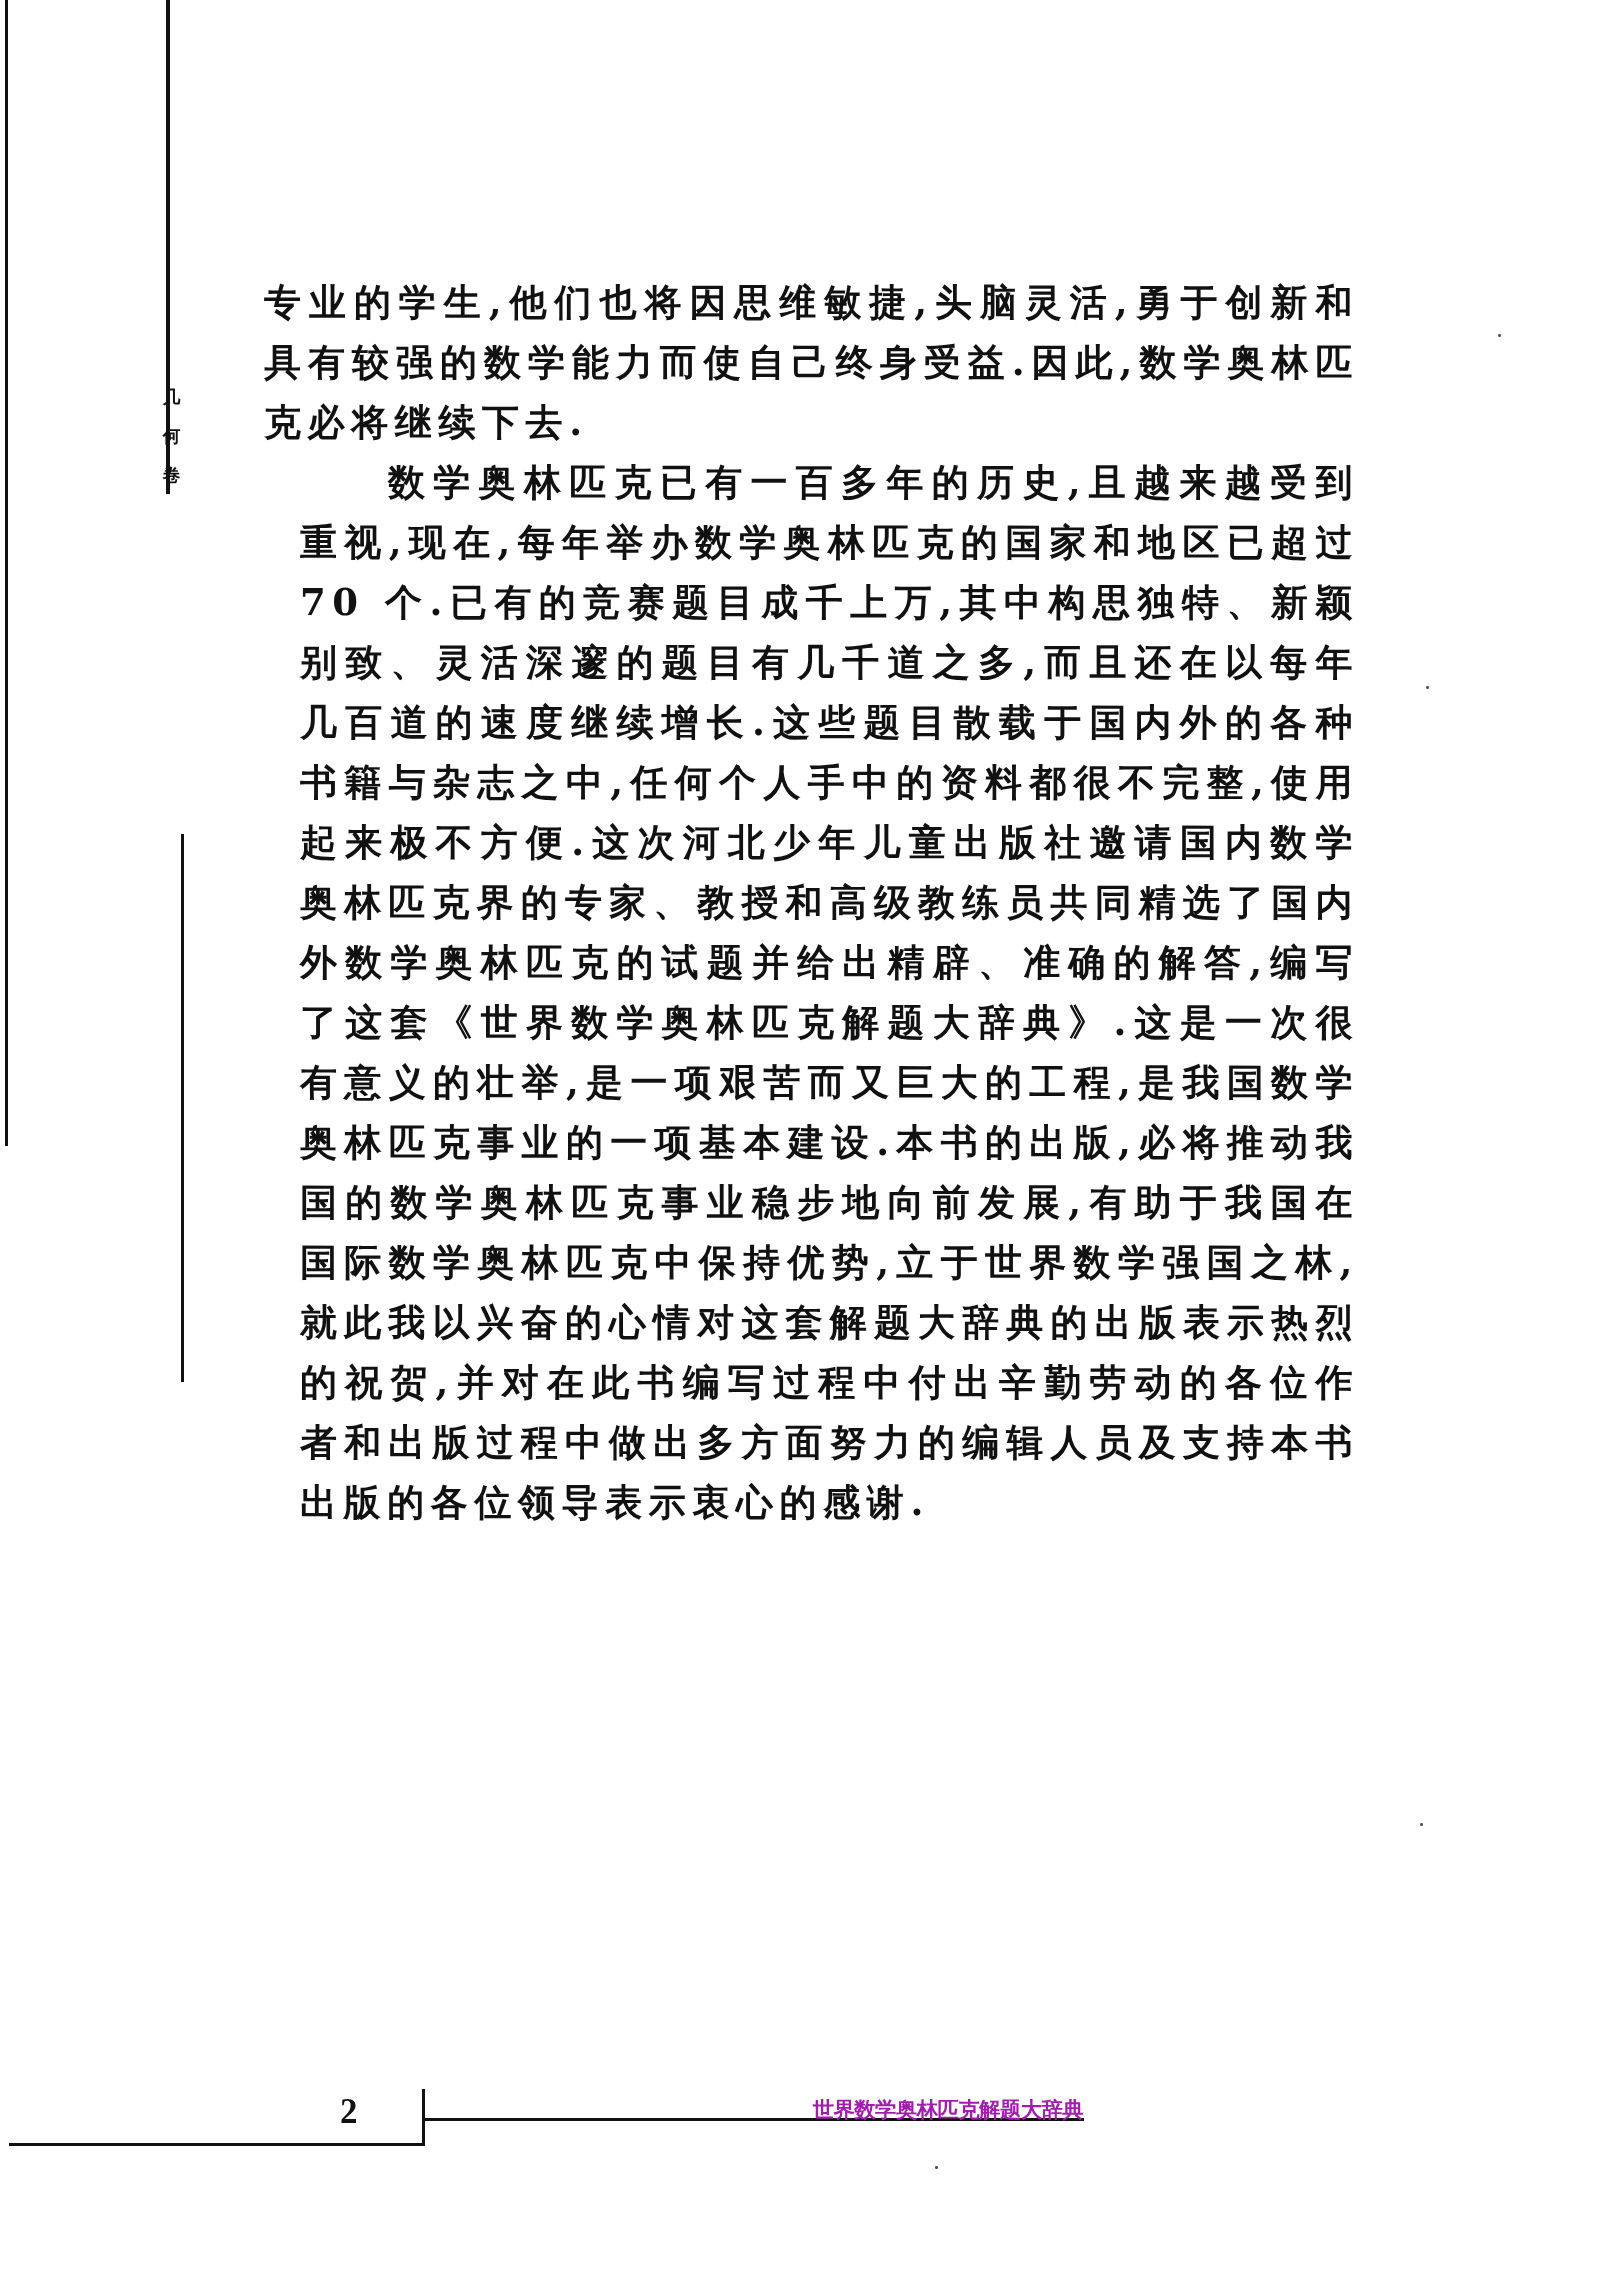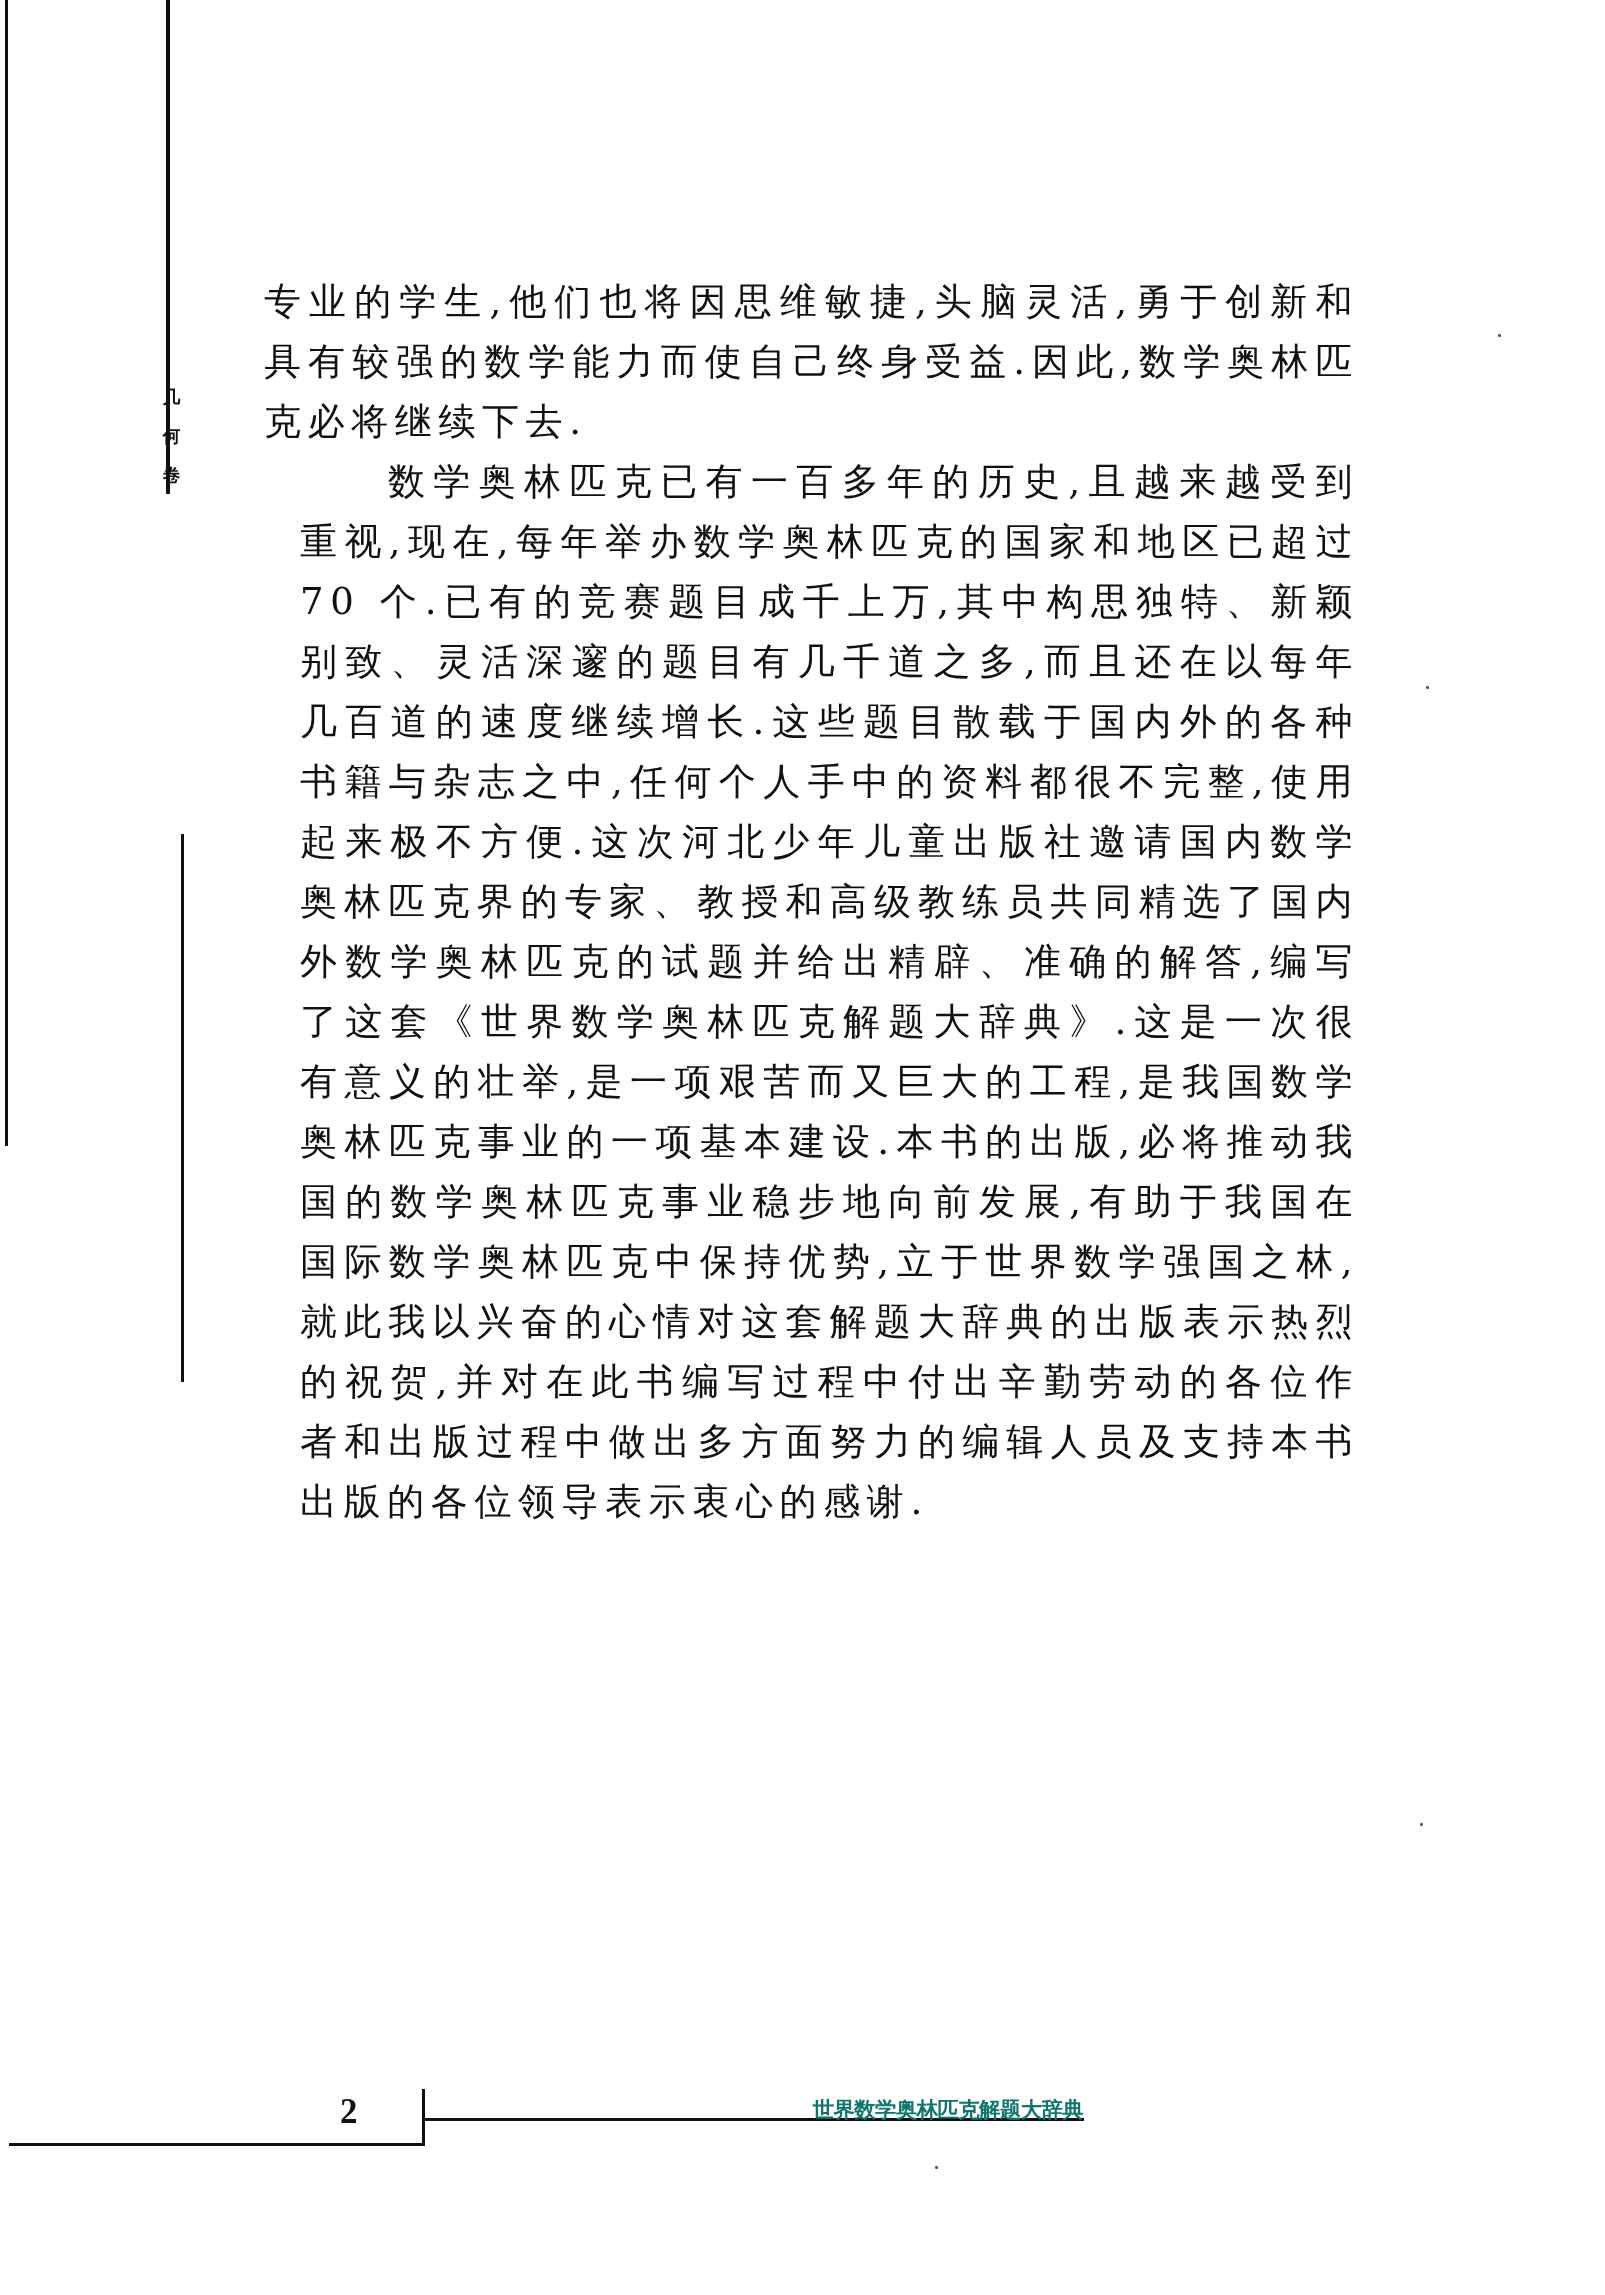--- a/index.html
+++ b/index.html
@@ -59,20 +59,21 @@
       width: 1095px;
     }
     .para {
       margin: 0;
       font-size: 37px;
       line-height: 60px;
       letter-spacing: 6.6px;
       text-align: justify;
       text-align-last: left;
       word-break: break-all;
+      font-weight: bold;
     }
     .para.indent {
       text-indent: 88px;
       margin-left: 36px;
     }
     .footer-num {
       position: absolute;
       left: 340px;
       top: 2093px;
       font-family: "Liberation Serif", serif;
@@ -109,21 +110,21 @@
       position: absolute;
       left: 761px;
       top: 2097px;
       width: 322px;
       font-family: "DejaVu Sans", sans-serif;
       font-weight: bold;
       font-size: 21.4px;
       line-height: 25px;
       text-align: right;
       letter-spacing: -0.6px;
-      color: #0f766e;
+      color: #a21caf;
     }
     .speck {
       position: absolute;
       width: 2.5px;
       height: 2.5px;
       background: #555;
       border-radius: 50%;
     }
   </style>
 </head>

